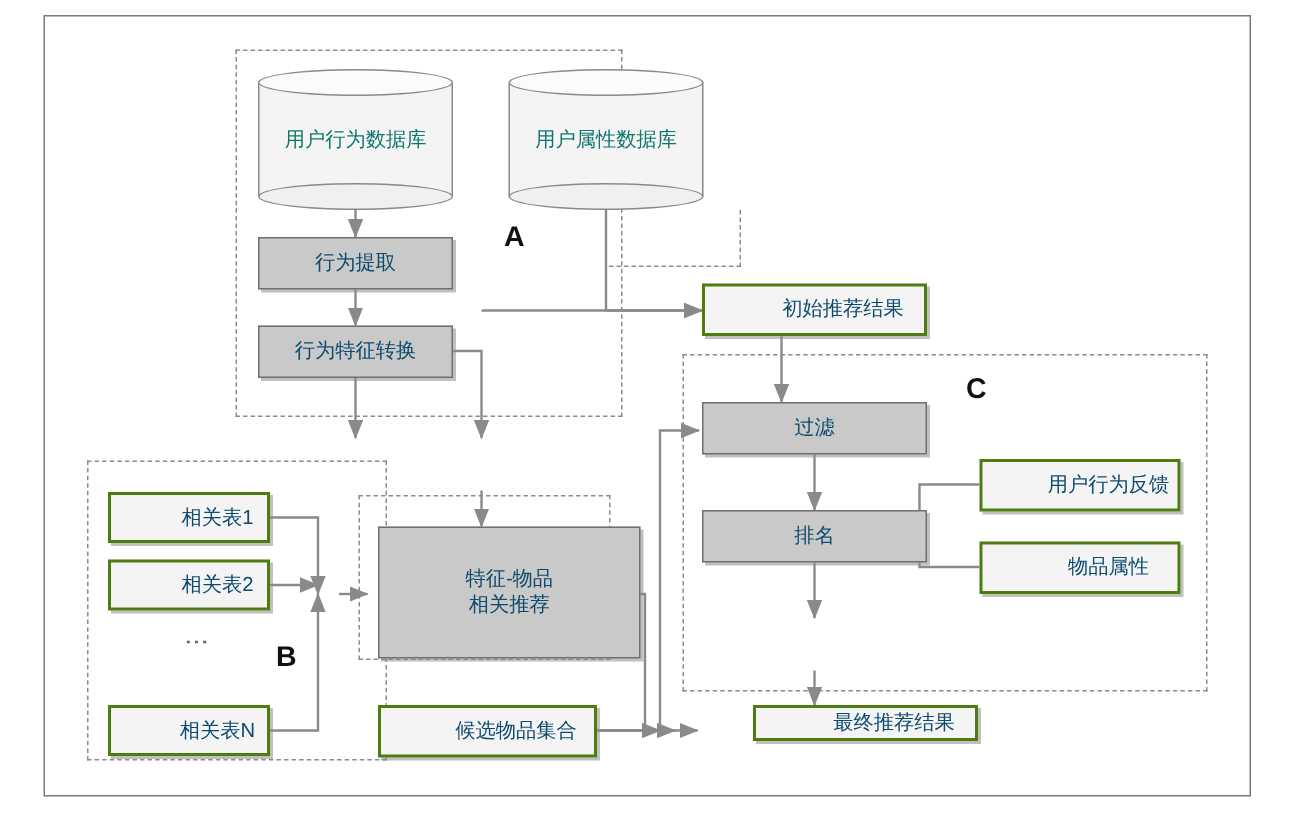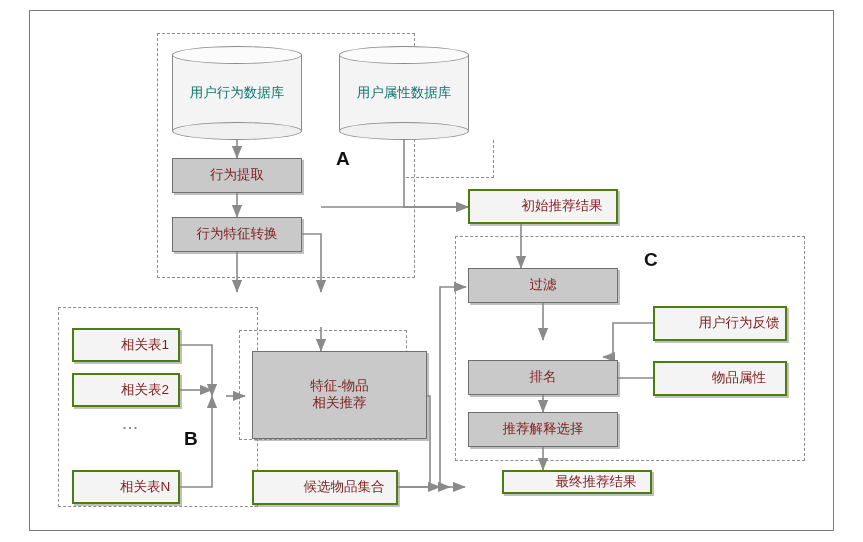--- a/index.html
+++ b/index.html
@@ -43,21 +43,21 @@
   }
   
   .node {
     position: absolute;
     box-sizing: border-box;
     display: flex;
     align-items: center;
     justify-content: center;
     text-align: center;
     font-size: 13.5px;
-    color: #7f1d1d;
+    color: #0c4a6e;
     line-height: 1.25;
     border: 1px solid #7d7d7d;
     background: #f2f2f2;
   }
   .node.gray {
     background: #c9c9c9;
     border: 1px solid #6f6f6f;
   }
   .node.light {
     background: #f4f4f4;
@@ -249,27 +249,24 @@
   </div>
 
   <div class="node light shadow" style="left:468px; top:189px; width:150px; height:35px;">
     <span>初始推荐结果</span>
   </div>
 
   <div class="node gray shadow" style="left:468px; top:268px; width:150px; height:35px;">
     <span>过滤</span>
   </div>
 
-  <div class="node gray shadow" style="left:468px; top:340px; width:150px; height:35px;margin-top:20px;">
+  <div class="node gray shadow" style="left:468px; top:340px; width:150px; height:35px;">
     <span>排名</span>
   </div>
 
-  <div class="node gray shadow" style="left:468px; top:412px; width:150px; height:35px;">
-    <span>推荐解释选择</span>
-  </div>
 
   <div class="node light shadow" style="left:468px; top:470px; width:150px; height:24px;margin-left:34px;">
     <span>最终推荐结果</span>
   </div>
 
   <div class="node light shadow" style="left:653px; top:306px; width:134px; height:35px;">
     <span>用户行为反馈</span>
   </div>
 
   <div class="node light shadow" style="left:653px; top:361px; width:134px; height:35px;">

